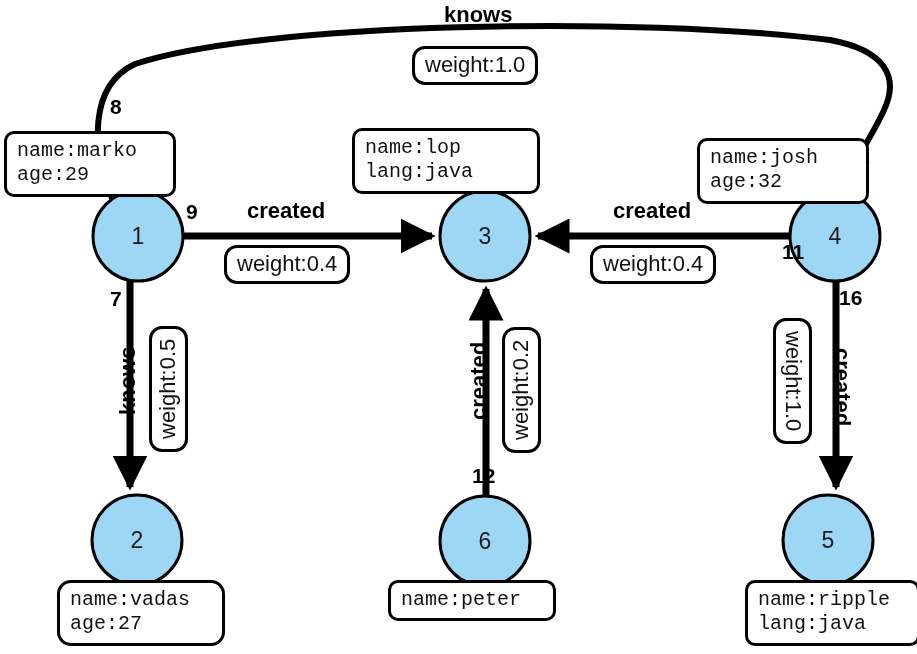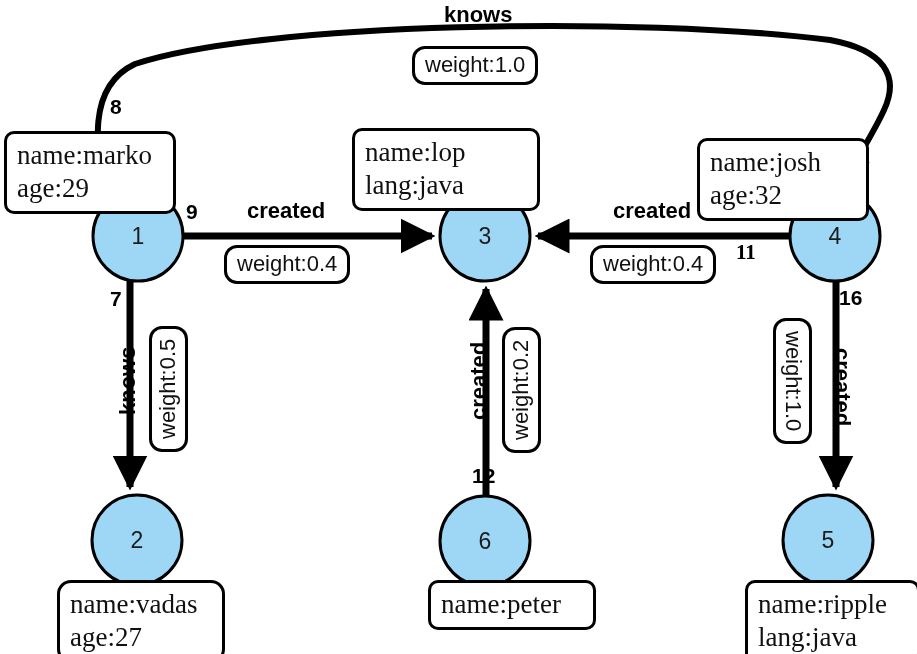--- a/index.html
+++ b/index.html
@@ -44,22 +44,22 @@
     stroke-width: 6;
     fill: none;
   }
   
   .prop-box {
     position: absolute;
     background: #ffffff;
     border: 3px solid #000000;
     border-radius: 10px;
     padding: 5px 10px 6px 10px;
-    font-family: Liberation Serif, serif;
-    font-size: 27px;
+    font-family: Liberation Mono, monospace;
+    font-size: 20px;
     line-height: 1.22;
     color: #111111;
     white-space: nowrap;
     box-sizing: border-box;
   }
   .weight-box {
     position: absolute;
     background: #ffffff;
     border: 3px solid #000000;
     border-radius: 13px;
@@ -174,40 +174,40 @@
   <div class="prop-box" style="left:697px; top:138px; width:172px;">
     <span class="prop-line">name:josh</span>
     <span class="prop-line">age:32</span>
   </div>
 
   <div class="prop-box" style="left:57px; top:580px; width:168px;border-radius:14px;">
     <span class="prop-line">name:vadas</span>
     <span class="prop-line">age:27</span>
   </div>
 
-  <div class="prop-box" style="left:428px; top:580px; width:168px;">
+  <div class="prop-box" style="left:388px; top:580px; width:168px;">
     <span class="prop-line">name:peter</span>
   </div>
 
   <div class="prop-box" style="left:745px; top:580px; width:175px;">
     <span class="prop-line">name:ripple</span>
     <span class="prop-line">lang:java</span>
   </div>
 
   <div class="edge-label" style="left:444px; top:2px;">knows</div>
   <div class="weight-box" style="left:412px; top:46px;">weight:1.0</div>
   <div class="edge-id" style="left:110px; top:95px;">8</div>
 
   <div class="edge-label" style="left:247px; top:198px;">created</div>
   <div class="weight-box" style="left:224px; top:245px;">weight:0.4</div>
   <div class="edge-id" style="left:186px; top:200px;">9</div>
 
   <div class="edge-label" style="left:613px; top:198px;">created</div>
   <div class="weight-box" style="left:590px; top:245px;">weight:0.4</div>
-  <div class="edge-id" style="left:736px; top:240px;font-family:Liberation Serif, serif;">11</div>
+  <div class="edge-id" style="left:782px; top:240px;">11</div>
 
   <div class="edge-label rot-ccw" style="left:115px; top:415px;">knows</div>
   <div class="weight-box rot-ccw" style="left:149px; top:452px;">weight:0.5</div>
   <div class="edge-id" style="left:110px; top:287px;">7</div>
 
   <div class="edge-label rot-ccw" style="left:466px; top:420px;">created</div>
   <div class="weight-box rot-ccw" style="left:502px; top:453px;">weight:0.2</div>
   <div class="edge-id" style="left:472px; top:464px;">12</div>
 
   <div class="edge-label rot-cw" style="left:855px; top:348px;">created</div>

